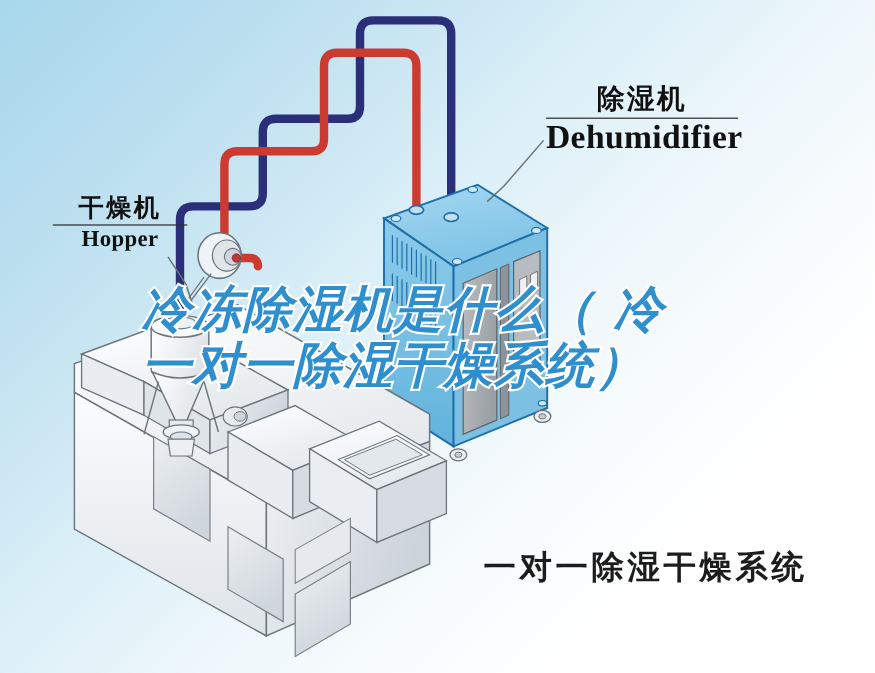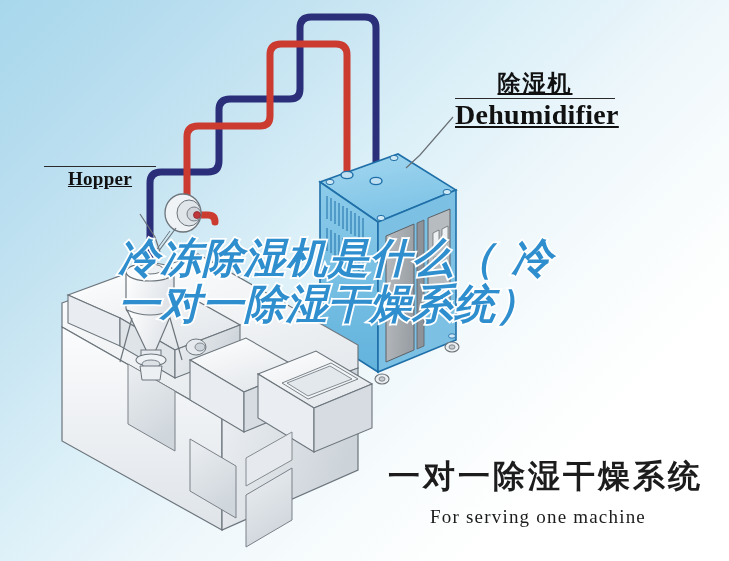--- a/index.html
+++ b/index.html
@@ -29,21 +29,20 @@
     inset: 0;
   }
 
   
   .label-block {
     position: absolute;
     text-align: center;
     line-height: 1;
     color: #111111;
     user-select: none;
-    text-decoration: underline;
   }
   .label-cn {
     font-size: 22px;
     font-weight: 700;
     letter-spacing: 2px;
     font-family: "DejaVu Sans", "Liberation Sans", sans-serif;
     white-space: nowrap;
   }
   .label-rule {
     height: 1px;
@@ -70,21 +69,21 @@
   #caption {
     position: absolute;
     left: 388px;
     top: 455px;
     width: 300px;
     text-align: center;
     color: #1c1c1c;
     user-select: none;
   }
   #caption .cap-cn {
-    font-size: 32px;
+    font-size: 27px;
     font-weight: 700;
     letter-spacing: 3px;
     font-family: Liberation Mono, monospace;
     white-space: nowrap;
   }
   #caption .cap-en {
     font-size: 19px;
     font-family: "Liberation Serif", "DejaVu Serif", serif;
     letter-spacing: 1.2px;
     margin-top: 7px;
@@ -296,27 +295,27 @@
     </g>
   </svg>
 
   <div class="label-block" id="label-dehumidifier">
     <div class="label-cn">除湿机</div>
     <div class="label-rule"></div>
     <div class="label-en">Dehumidifier</div>
   </div>
 
   <div class="label-block" id="label-hopper">
+    <div class="label-cn">干燥机</div>
     <div class="label-rule"></div>
     <div class="label-en">Hopper</div>
   </div>
 
   <div id="caption">
     <div class="cap-cn">一对一除湿干燥系统</div>
-    <div class="cap-en">For serving one machine</div>
   </div>
 
   <div id="overlay-title">
     <span class="ot-line">冷冻除湿机是什么（ 冷</span>
     <span class="ot-line">一对一除湿干燥系统）</span>
   </div>
 
 </div>
 
 </body></html>

